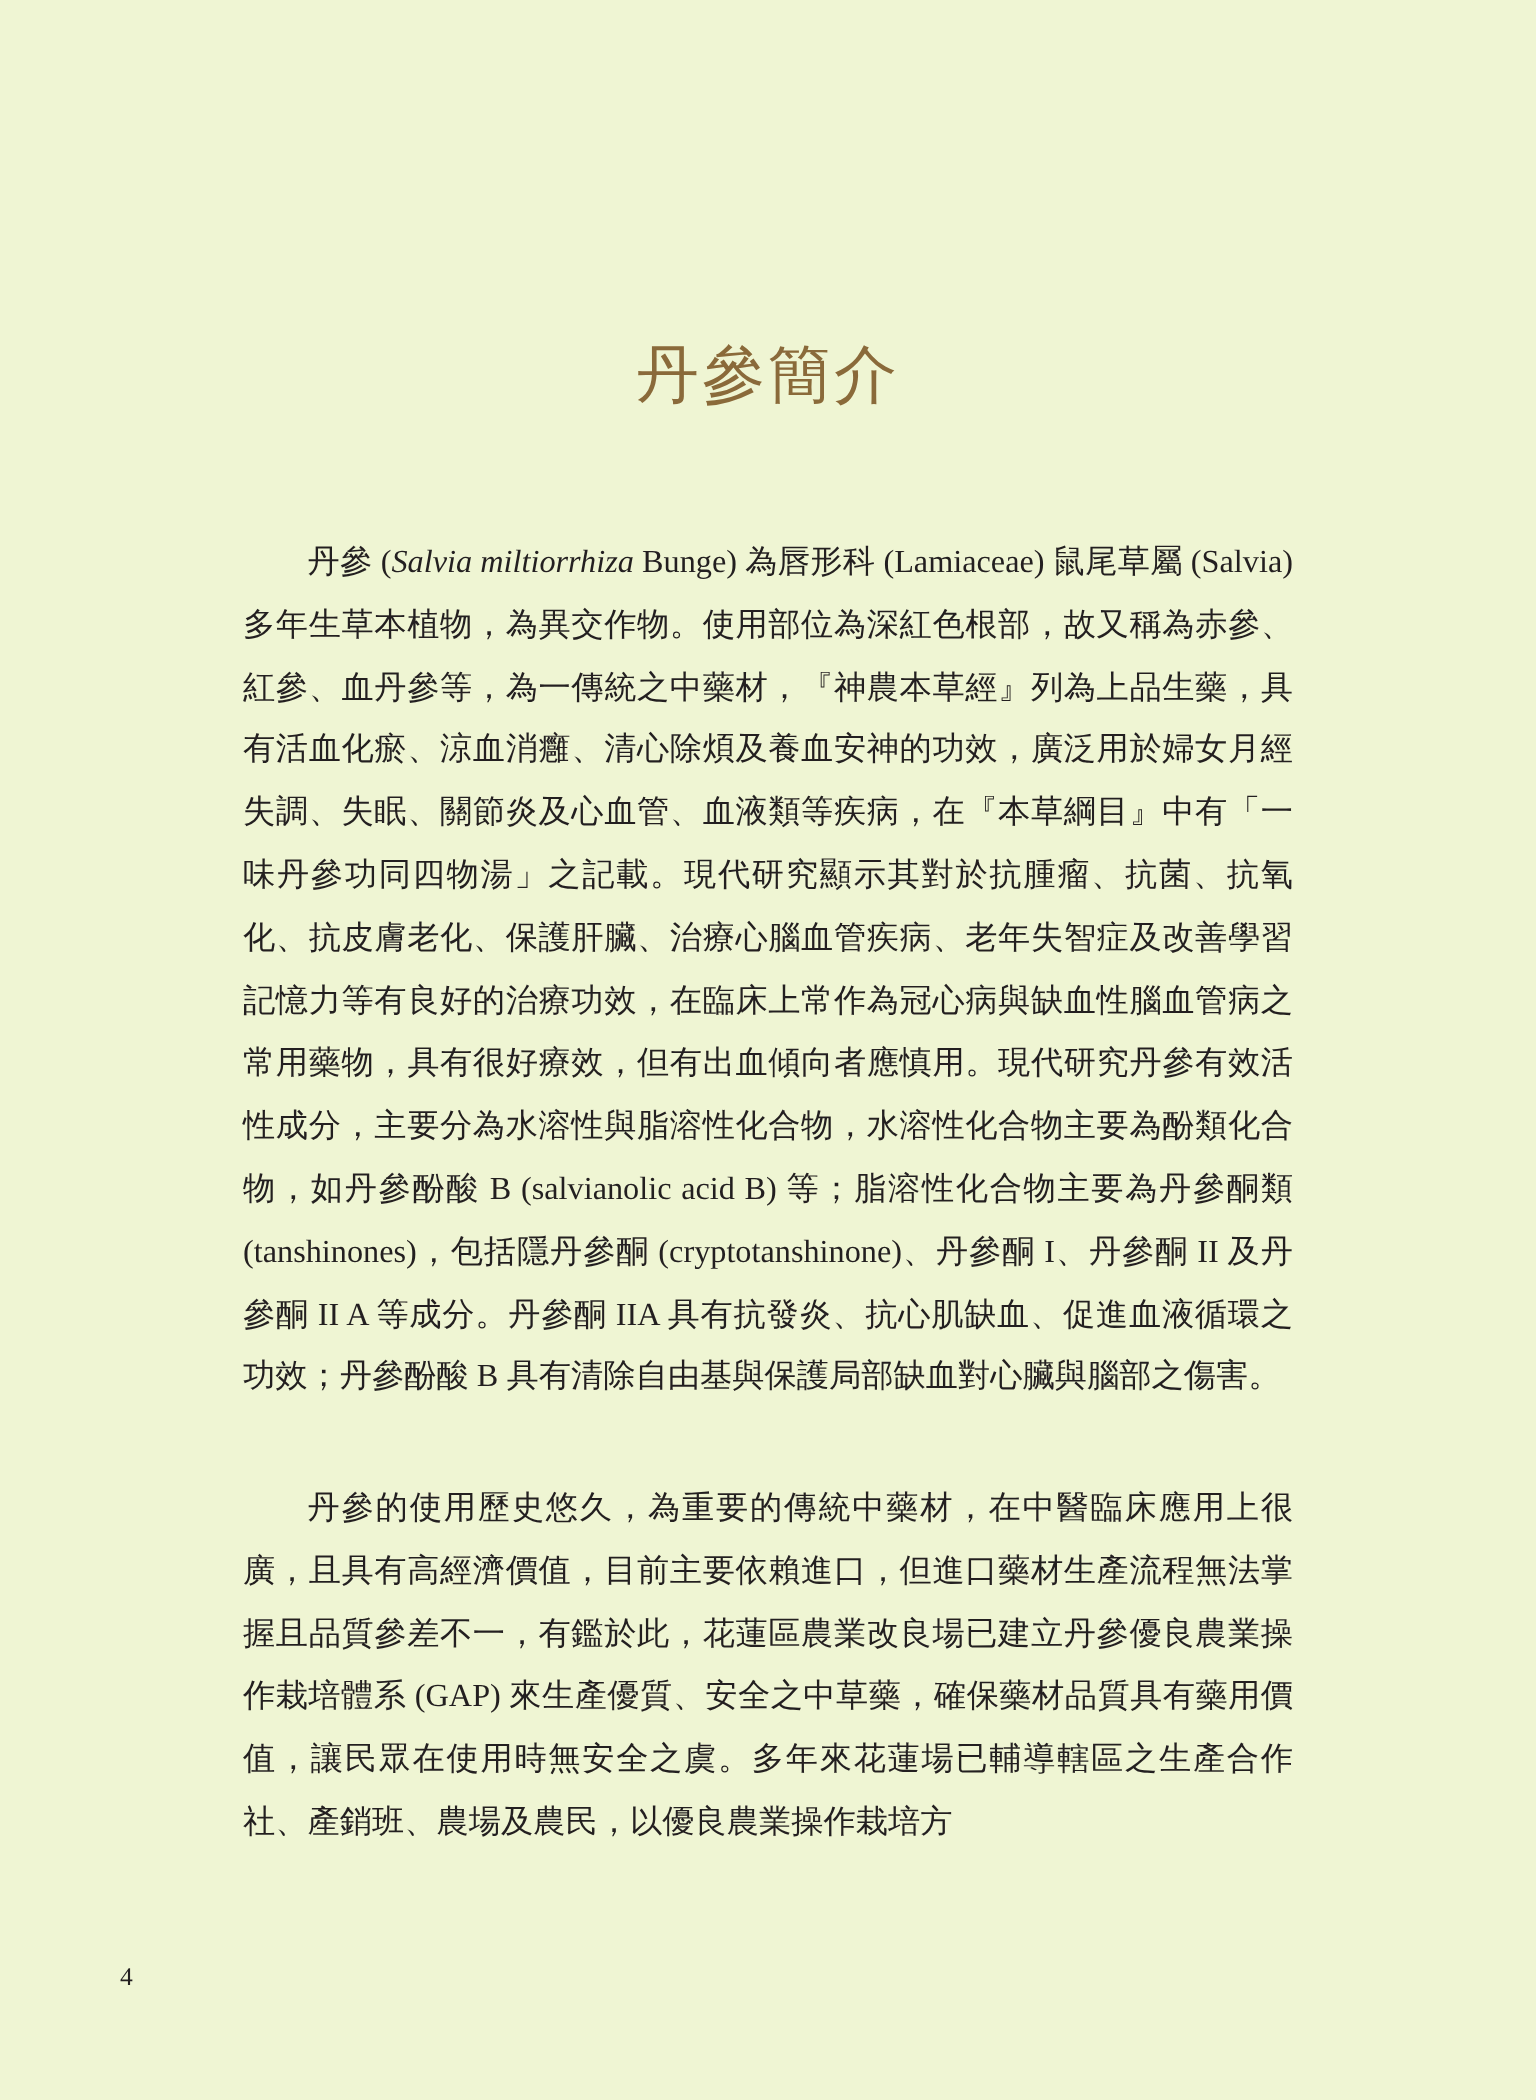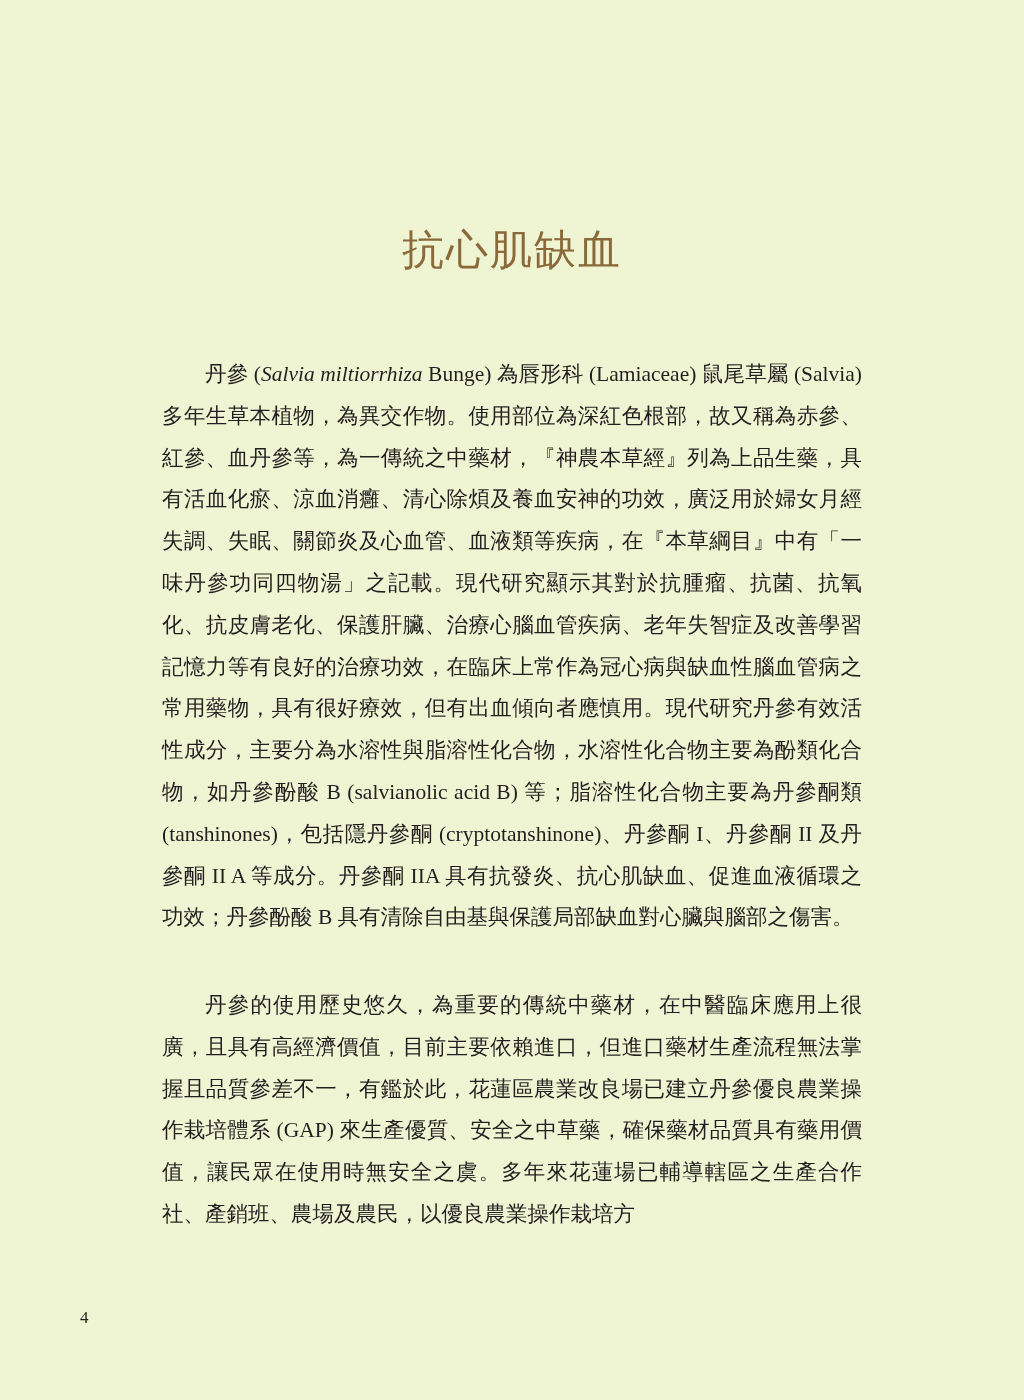--- a/index.html
+++ b/index.html
@@ -52,21 +52,21 @@
       top: 1308px;
       font-family: "Liberation Serif", "DejaVu Serif", serif;
       font-size: 17px;
       color: #231f20;
     }
   </style>
 </head>
 <body>
 
 <div class="page">
-  <h1 class="title">抗心肌缺血</h1>
+  <h1 class="title">丹參簡介</h1>
 
   <div class="body-text" id="para-1">
     <p class="para"><span>丹參 (</span><em>Salvia miltiorrhiza</em><span> Bunge) 為唇形科 (Lamiaceae) 鼠尾草屬 (Salvia) 多年生草本植物，為異交作物。使用部位為深紅色根部，故又稱為赤參、紅參、血丹參等，為一傳統之中藥材，『神農本草經』列為上品生藥，具有活血化瘀、涼血消癰、清心除煩及養血安神的功效，廣泛用於婦女月經失調、失眠、關節炎及心血管、血液類等疾病，在『本草綱目』中有「一味丹參功同四物湯」之記載。現代研究顯示其對於抗腫瘤、抗菌、抗氧化、抗皮膚老化、保護肝臟、治療心腦血管疾病、老年失智症及改善學習記憶力等有良好的治療功效，在臨床上常作為冠心病與缺血性腦血管病之常用藥物，具有很好療效，但有出血傾向者應慎用。現代研究丹參有效活性成分，主要分為水溶性與脂溶性化合物，水溶性化合物主要為酚類化合物，如丹參酚酸 B (salvianolic acid B) 等；脂溶性化合物主要為丹參酮類 (tanshinones)，包括隱丹參酮 (cryptotanshinone)、丹參酮 I、丹參酮 II 及丹參酮 II A 等成分。丹參酮 IIA 具有抗發炎、抗心肌缺血、促進血液循環之功效；丹參酚酸 B 具有清除自由基與保護局部缺血對心臟與腦部之傷害。</span></p>
   </div>
 
   <div class="body-text" id="para-2">
     <p class="para"><span>丹參的使用歷史悠久，為重要的傳統中藥材，在中醫臨床應用上很廣，且具有高經濟價值，目前主要依賴進口，但進口藥材生產流程無法掌握且品質參差不一，有鑑於此，花蓮區農業改良場已建立丹參優良農業操作栽培體系 (GAP) 來生產優質、安全之中草藥，確保藥材品質具有藥用價值，讓民眾在使用時無安全之虞。多年來花蓮場已輔導轄區之生產合作社、產銷班、農場及農民，以優良農業操作栽培方</span></p>
   </div>
 
   <div class="page-number">4</div>

